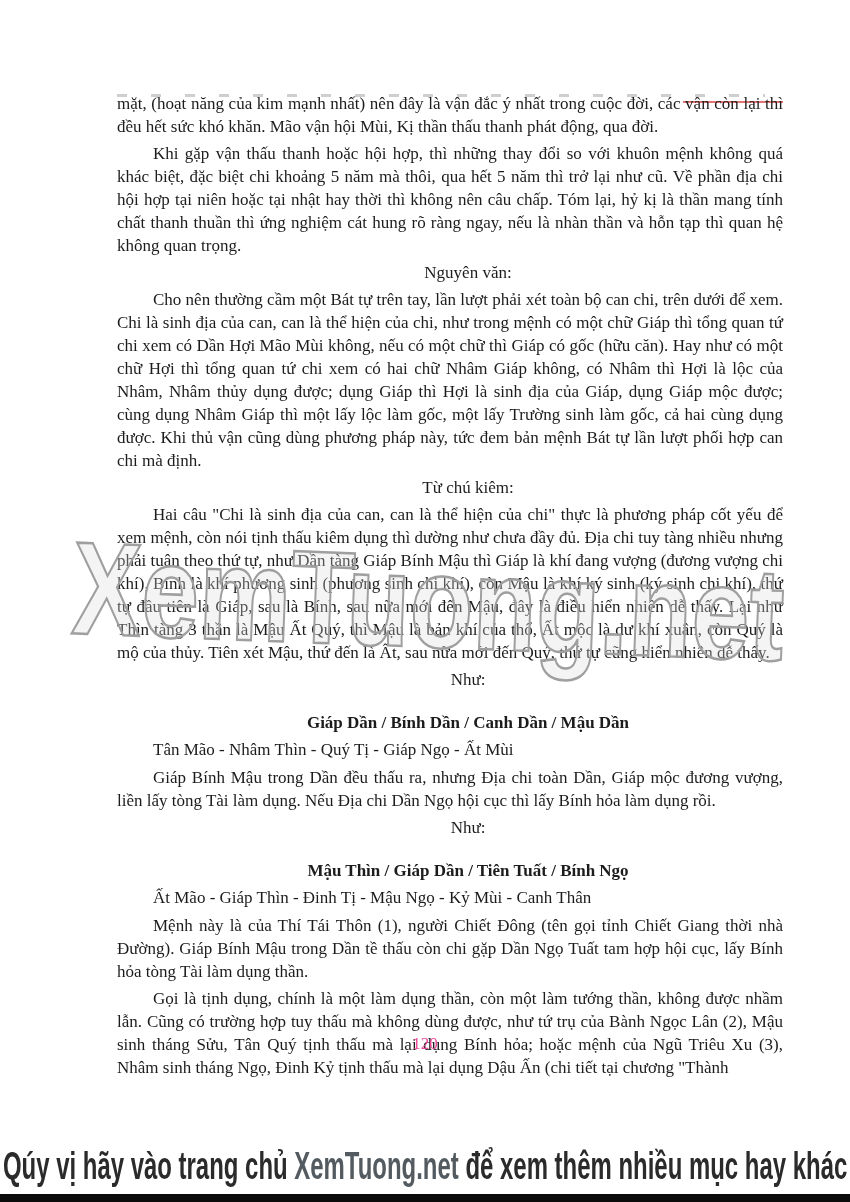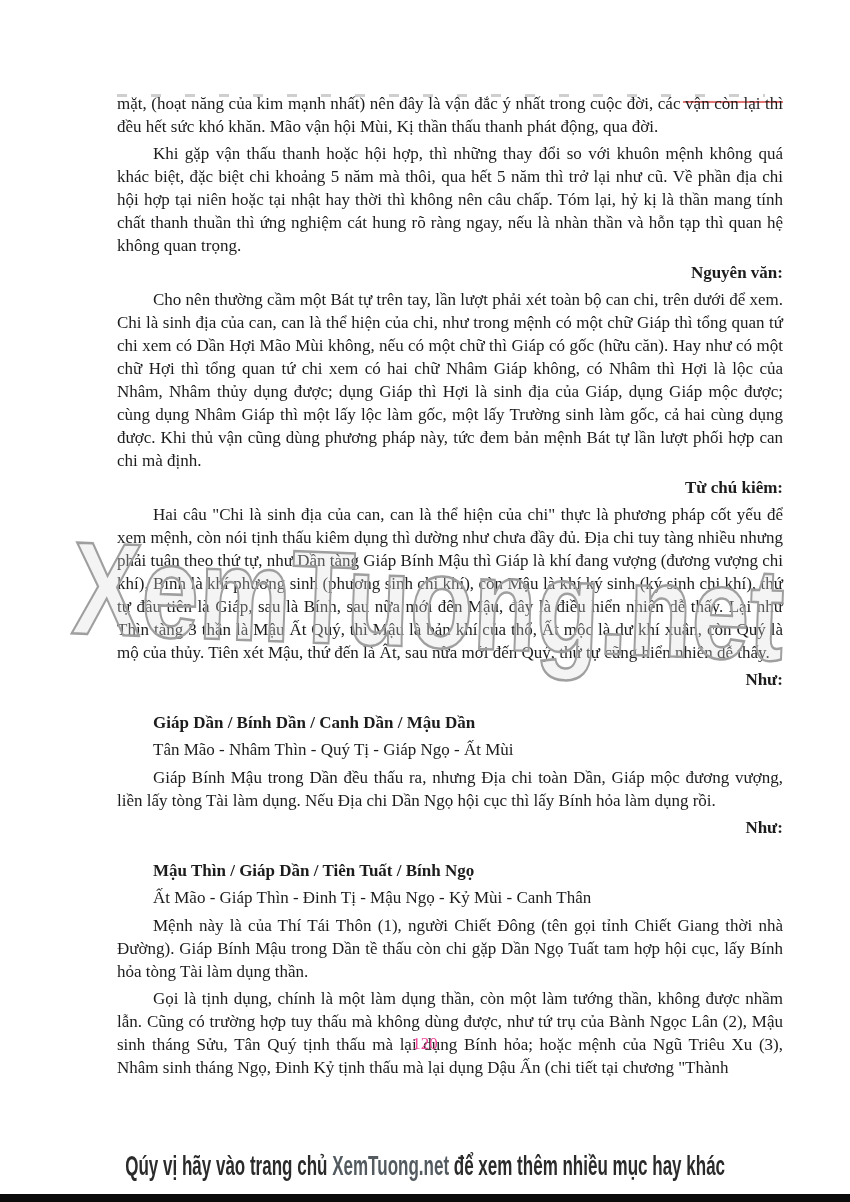--- a/index.html
+++ b/index.html
@@ -13,30 +13,30 @@
   }
   .content{
     position:absolute;
     left:117px;top:92px;width:666px;
     font-size:17px;line-height:23px;
     text-align:justify;
   }
   .content p{margin:0 0 4px 0;text-indent:36px;}
   .content p.cont{text-indent:0;}
   .heading{
-    font-weight:bold;
+    font-weight:normal;
     margin:4px 0 4px 0;
     padding-left:36px;
-    text-align:right;
+    text-align:center;
   }
   .formula{
     font-weight:bold;
     margin:20px 0 4px 0;
     padding-left:36px;
-    text-align:left;
+    text-align:center;
   }
   .luck{
     margin:2px 0 5px 0;
     padding-left:36px;
     text-align:left;
   }
   .remnant{
     position:absolute;left:117px;top:94px;width:648px;height:3px;
     background:repeating-linear-gradient(90deg,#9e9e9e 0 10px,transparent 10px 34px);
     opacity:.5;
@@ -52,21 +52,21 @@
     z-index:3;
   }
   .page-number{
     position:absolute;top:1034px;left:0;width:100%;
     text-align:center;font-size:17px;color:#ec4899;
   }
   .footer-banner{
     position:absolute;top:1140px;left:0;width:100%;height:52px;
     display:flex;align-items:center;justify-content:center;
     font-family:"Liberation Sans", sans-serif;
-    font-weight:bold;font-size:27px;color:#2b2b2b;
+    font-weight:bold;font-size:38px;color:#2b2b2b;
     white-space:nowrap;
   }
   .footer-inner{transform:scaleX(0.63);transform-origin:center;}
   .footer-brand{color:#535b60;}
   .bottom-bar{
     position:absolute;left:0;top:1194px;width:850px;height:8px;
     background:#0b0b0b;
   }
 </style>
 </head>

